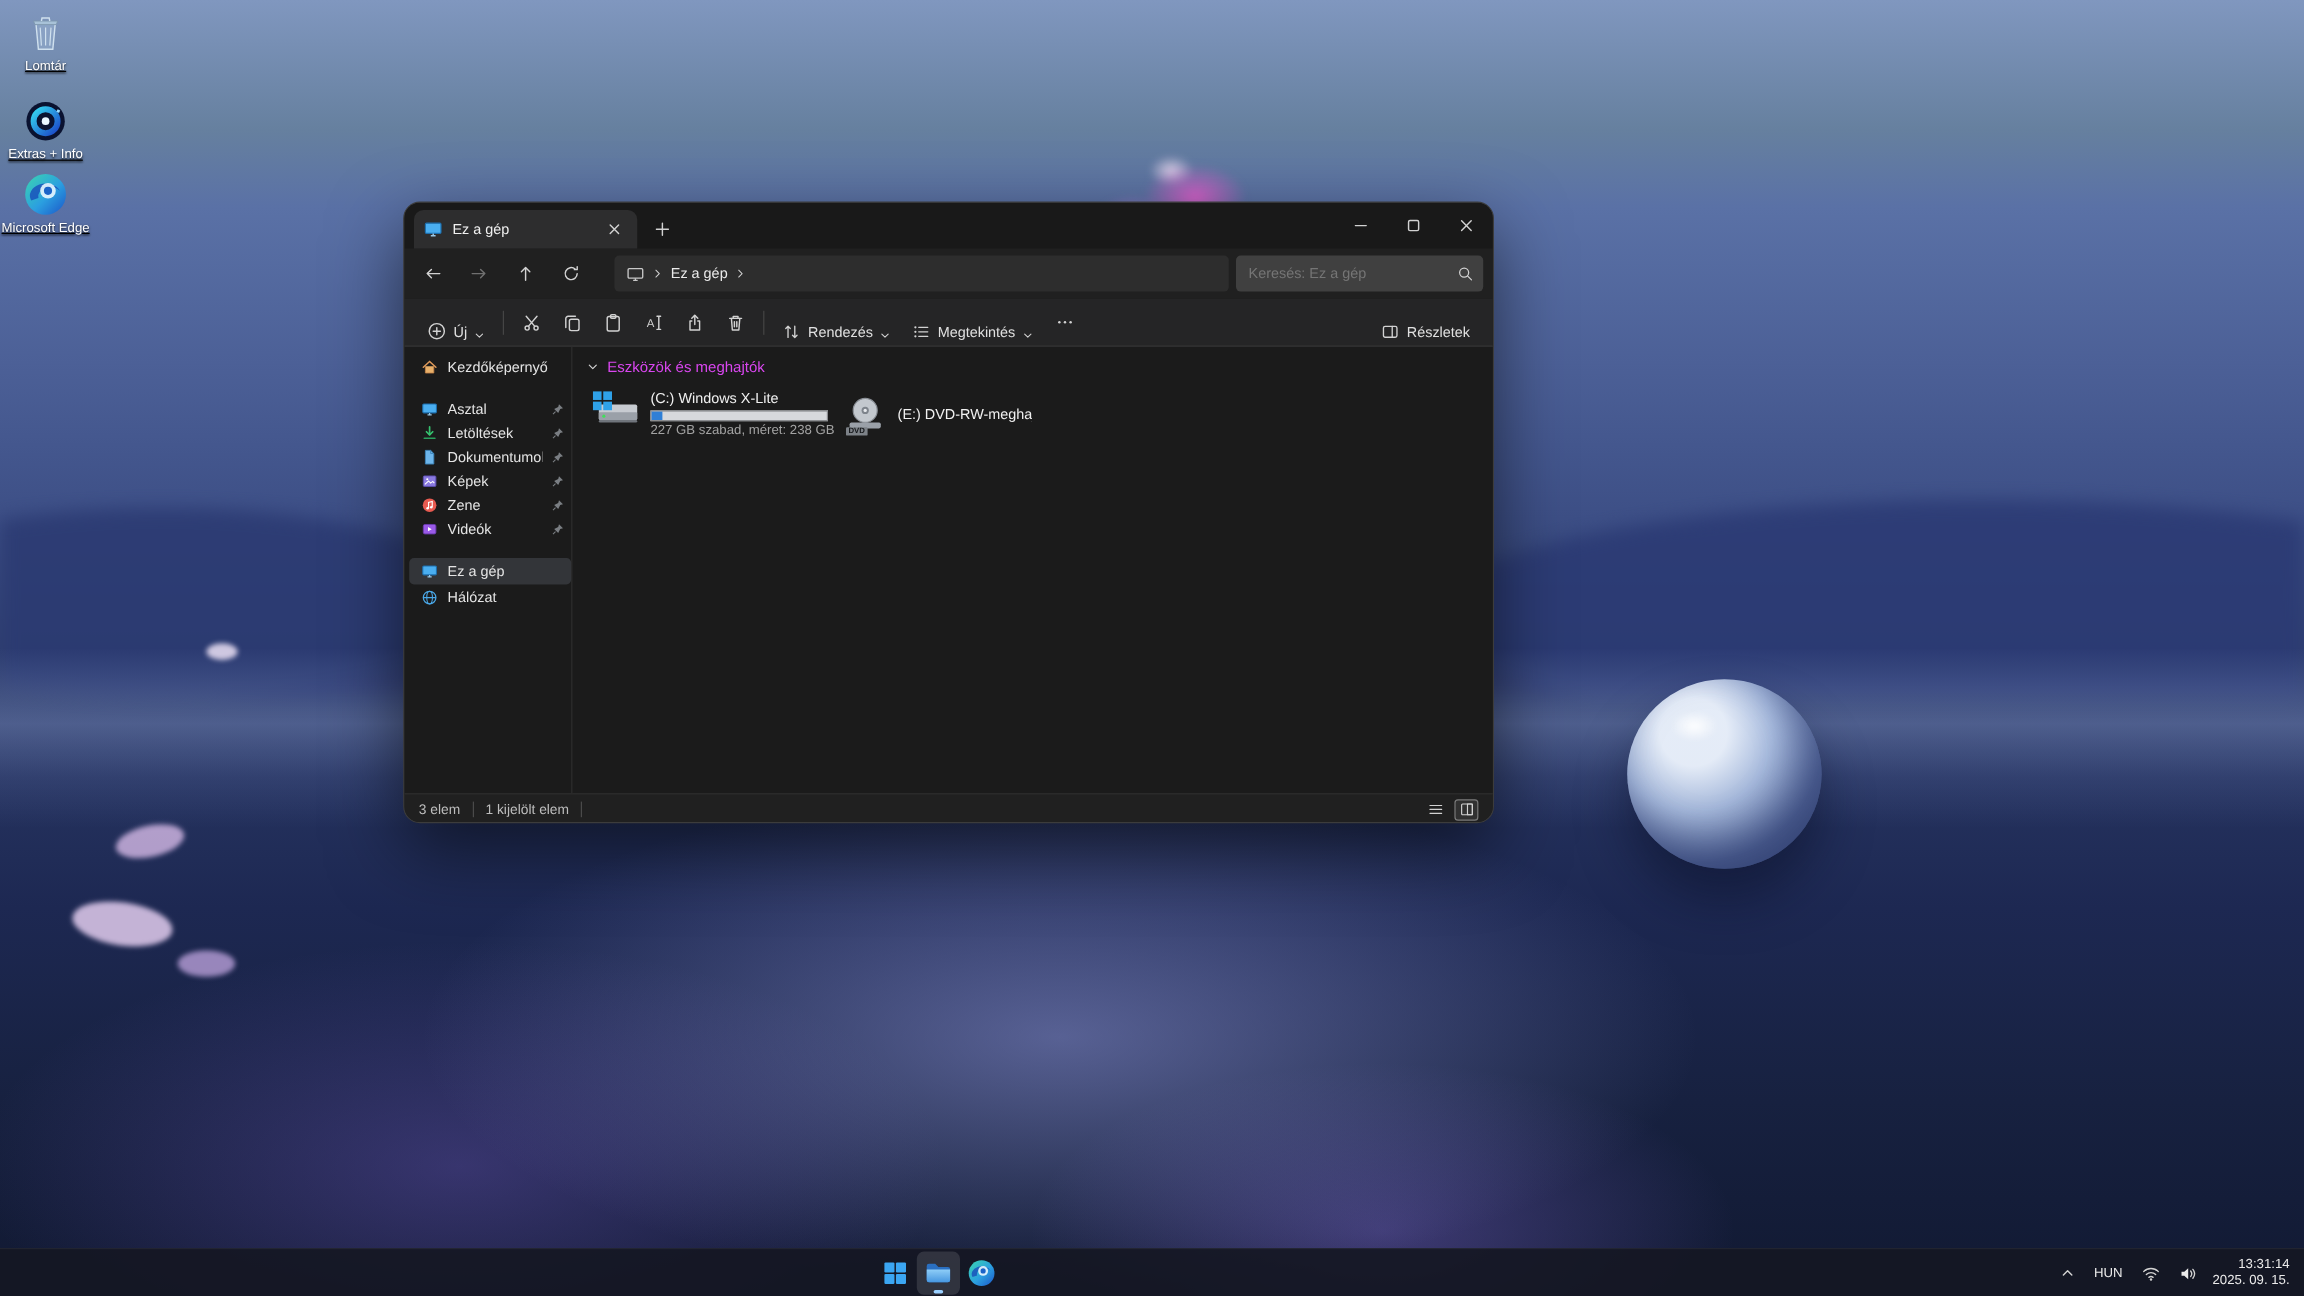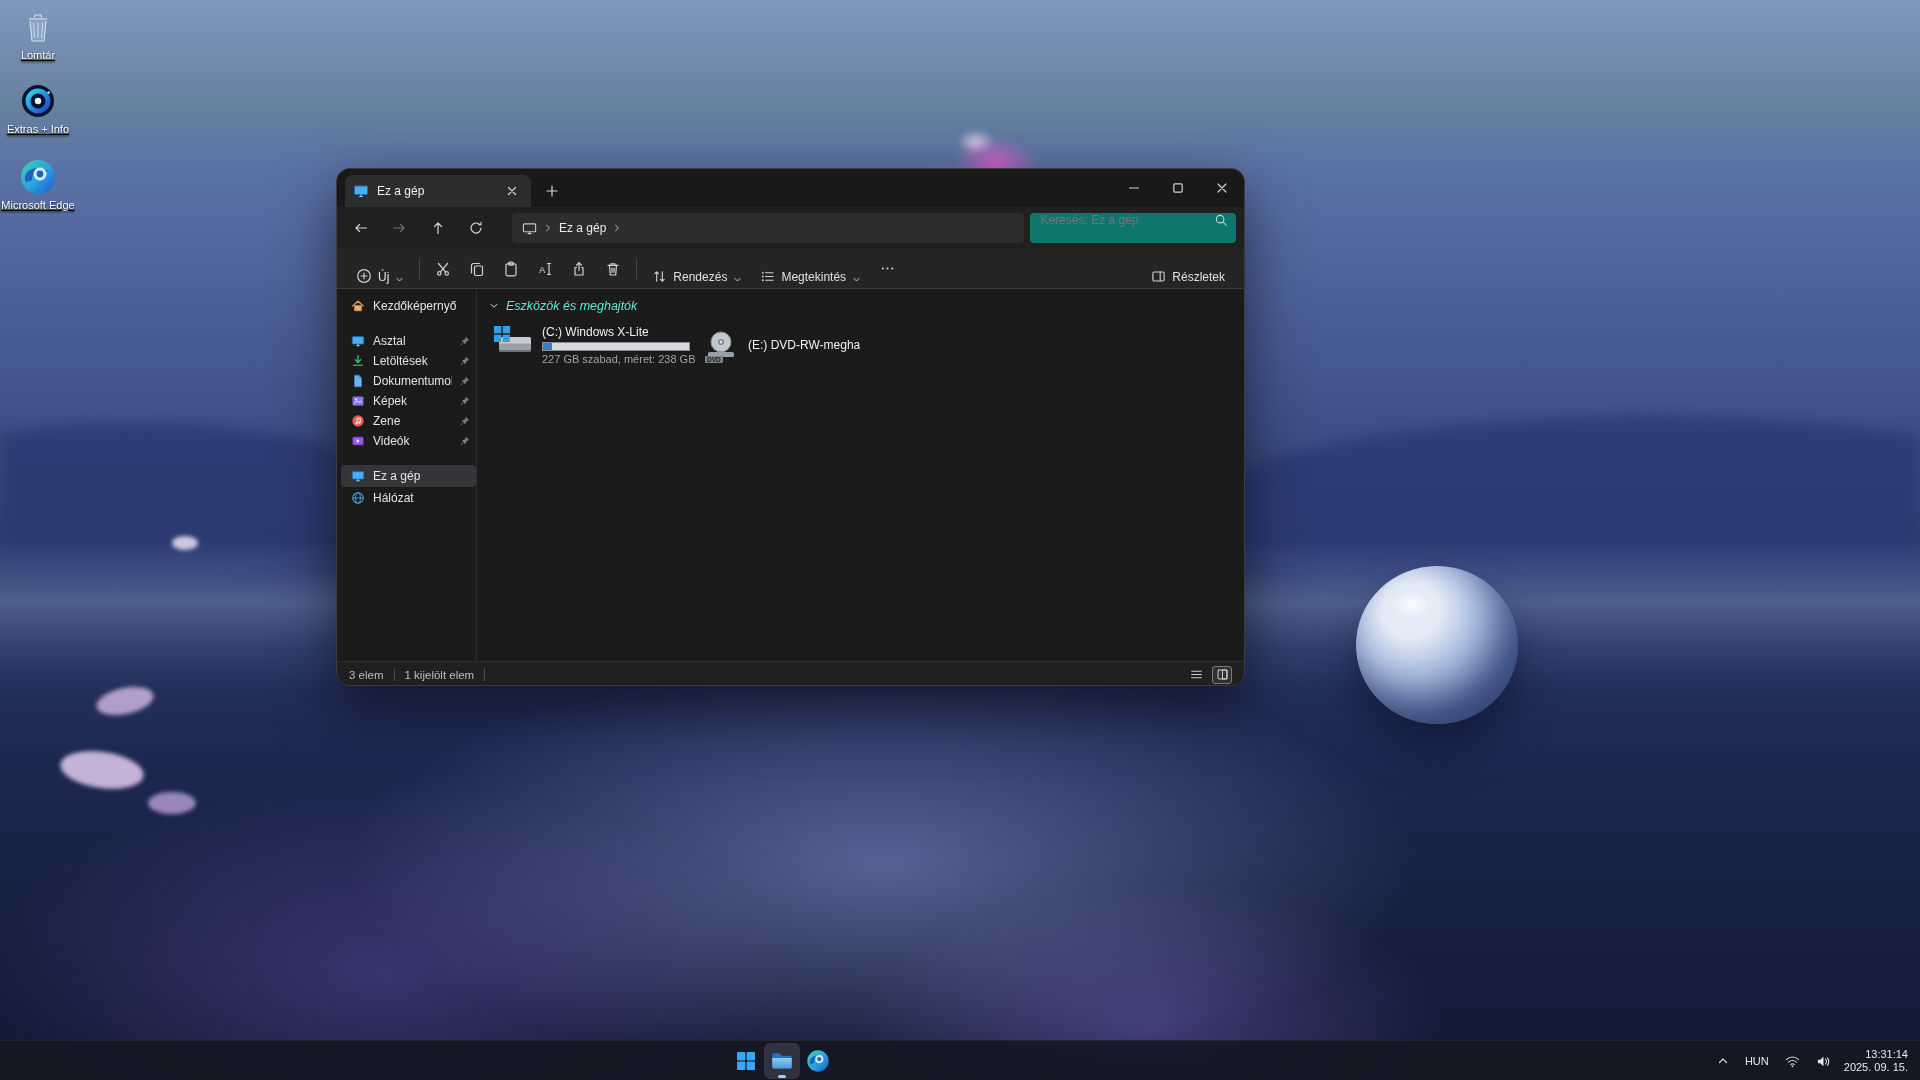--- a/index.html
+++ b/index.html
@@ -59,41 +59,41 @@
   .tab-close, .new-tab { width:22px; height:22px; display:flex; align-items:center; justify-content:center; border-radius:4px; }
   .new-tab { margin:0 0 5px 10px; }
   .caption { position:absolute; right:0; top:0; height:38px; display:flex; }
   .cap-btn { width:44px; height:38px; display:flex; align-items:center; justify-content:center; }
 
   .navbar { height:42px; background:#202020; display:flex; align-items:center; padding:0 8px; gap:6px; }
   .nav-btn { width:33px; height:30px; display:flex; align-items:center; justify-content:center; border-radius:4px; }
   .breadcrumb { width:524px; height:30px; background:#2d2d2d; border-radius:4px; margin-left:14px;
     display:flex; align-items:center; gap:6px; padding:0 10px; }
   .crumb-label { color:#eaeaea; }
-  .searchbox { width:210px; height:30px; background:#0f766e; border-radius:4px; margin-left:auto;
-    display:flex; align-items:flex-start; padding:0 8px 0 10px; }
+  .searchbox { width:210px; height:30px; background:#404040; border-radius:4px; margin-left:auto;
+    display:flex; align-items:center; padding:0 8px 0 10px; }
   .searchbox input { flex:1; background:transparent; border:none; outline:none; color:#cfcfcf; font-size:12px;
     font-family:"Liberation Sans","DejaVu Sans",sans-serif; }
 
   .toolbar { height:40px; background:#252526; border-bottom:1px solid #3a3a3a; display:flex; align-items:center; padding:0 10px; }
   .tb-btn { height:30px; display:flex; align-items:flex-end; gap:6px; padding:0 9px; border-radius:4px; color:#e0e0e0; }
   .tb-icon-btn { width:34px; height:30px; display:flex; align-items:center; justify-content:center; border-radius:4px; }
   .tb-sep { width:1px; height:20px; background:#454545; margin:0 6px; }
   .tb-right { margin-left:auto; }
 
   .win-body { display:flex; height:372px; background:#1b1b1b; }
   .sidebar { width:140px; padding:6px 0 0 4px; flex:none; border-right:1px solid #2d2d2d; }
   .side-item { height:22px; display:flex; align-items:center; gap:8px; padding:0 6px 0 10px; border-radius:4px; color:#e4e4e4; }
   .side-item.selected { background:#333539; }
   .side-item .si-label { flex:1; font-size:12px; white-space:nowrap; overflow:hidden; }
   .side-gap { height:14px; }
   .pin { opacity:.75; display:flex; }
 
   .main { flex:1; padding:6px 10px; position:relative; }
-  .section-hdr { display:flex; align-items:center; gap:7px; color:#5eead4; font-size:12.5px; margin:4px 0 8px 2px;font-style:italic; }
+  .section-hdr { display:flex; align-items:center; gap:7px; color:#d946ef; font-size:12.5px; margin:4px 0 8px 2px; }
   .drives { display:flex; gap:4px; }
   .drive-tile { height:47px; display:flex; align-items:center; gap:8px; padding:4px 8px; border:1px solid transparent; border-radius:3px; }
   .drive-tile.selected { background:rgba(255,255,255,.10); border-color:#8f8f8f; }
   .drive-c { width:202px; } .drive-d { width:206px; } .drive-e { width:176px; }
   .drive-icon { width:38px; height:34px; position:relative; flex:none; display:flex; align-items:center; justify-content:center; }
   .win-overlay { position:absolute; left:-2px; top:-2px; }
   .drive-info { flex:1; min-width:0; }
   .drive-name { font-size:12px; color:#f0f0f0; white-space:nowrap; overflow:hidden; }
   .cap-bar { height:9px; background:#d7d9dc; border:1px solid #8b8d90; margin:3px 0 2px 0; width:148px; }
   .cap-fill { height:100%; background:#2f7fd6; }
@@ -160,21 +160,21 @@
       </defs>
       <circle cx="18" cy="18" r="16" fill="#0a1230"></circle>
       <circle cx="18" cy="18" r="10" fill="none" stroke="url(#exg)" stroke-width="5"></circle>
       <circle cx="18" cy="18" r="3.2" fill="#eaf6ff"></circle>
       <path d="M28 8 l2.2 1 -1 2.2 -2.2 -1 Z" fill="#9adcff"></path>
     </svg>
   </div>
   <div class="lbl">Extras + Info</div>
 </div>
 
-<div class="desk-icon" style="left:0;top:158px">
+<div class="desk-icon" style="left:0;top:143px">
   <div class="ic">
     <svg width="38" height="38" viewBox="0 0 38 38">
       <defs>
         <linearGradient id="edg1" x1="0" y1="0" x2="1" y2="1">
           <stop offset="0" stop-color="#3bd6b0"></stop>
             <stop offset=".55" stop-color="#2b9fe0"></stop>
             <stop offset="1" stop-color="#1b55c8"></stop>
         </linearGradient>
       </defs>
       <circle cx="19" cy="19" r="17" fill="url(#edg1)"></circle>

